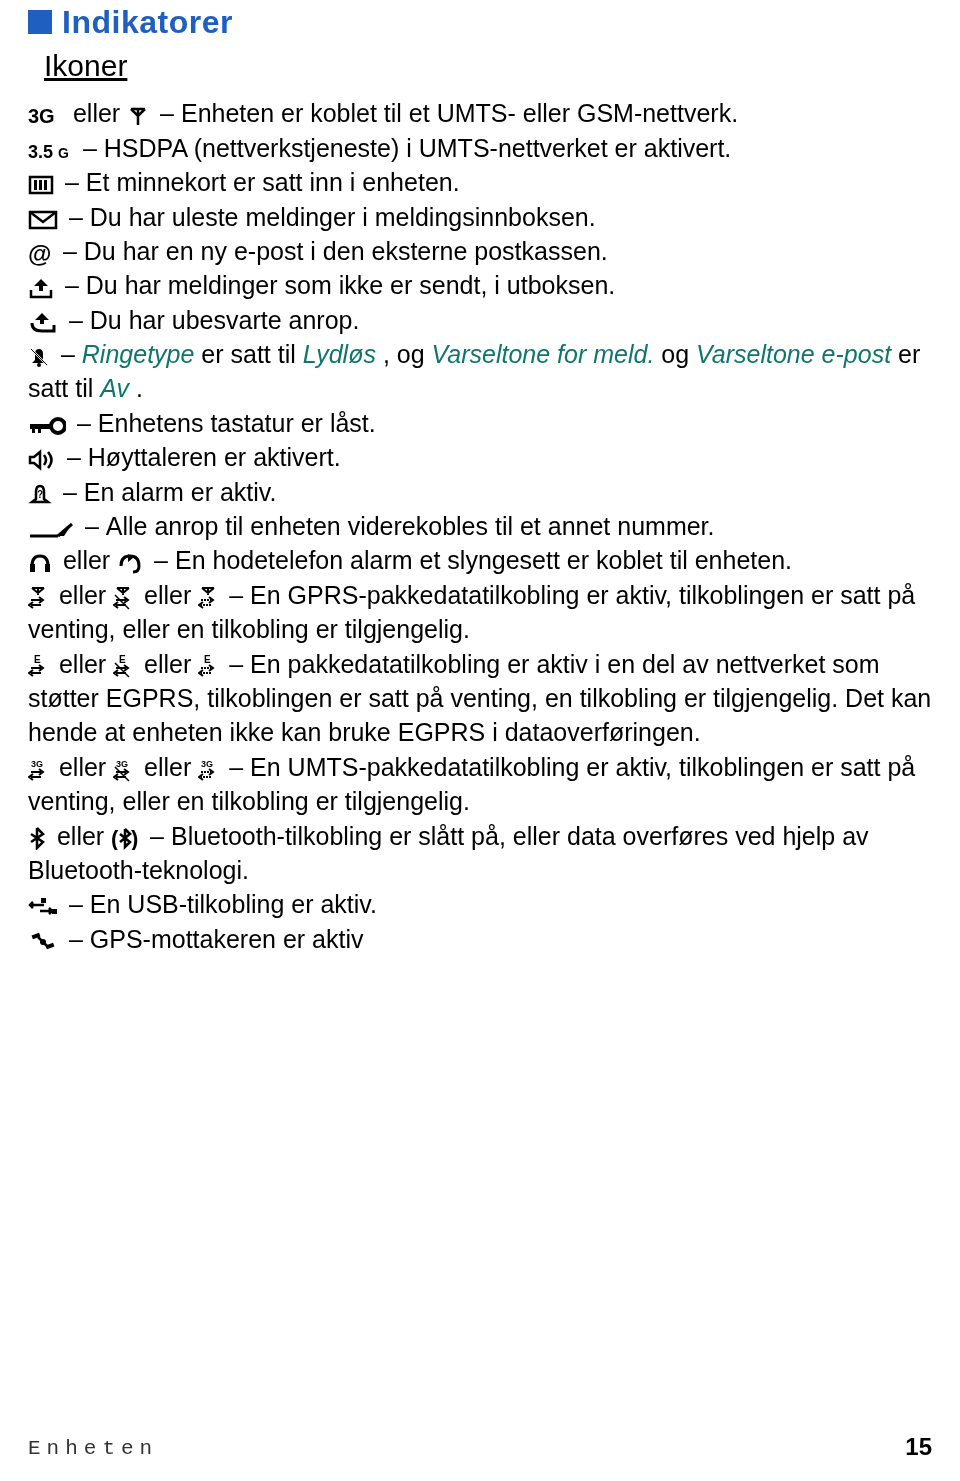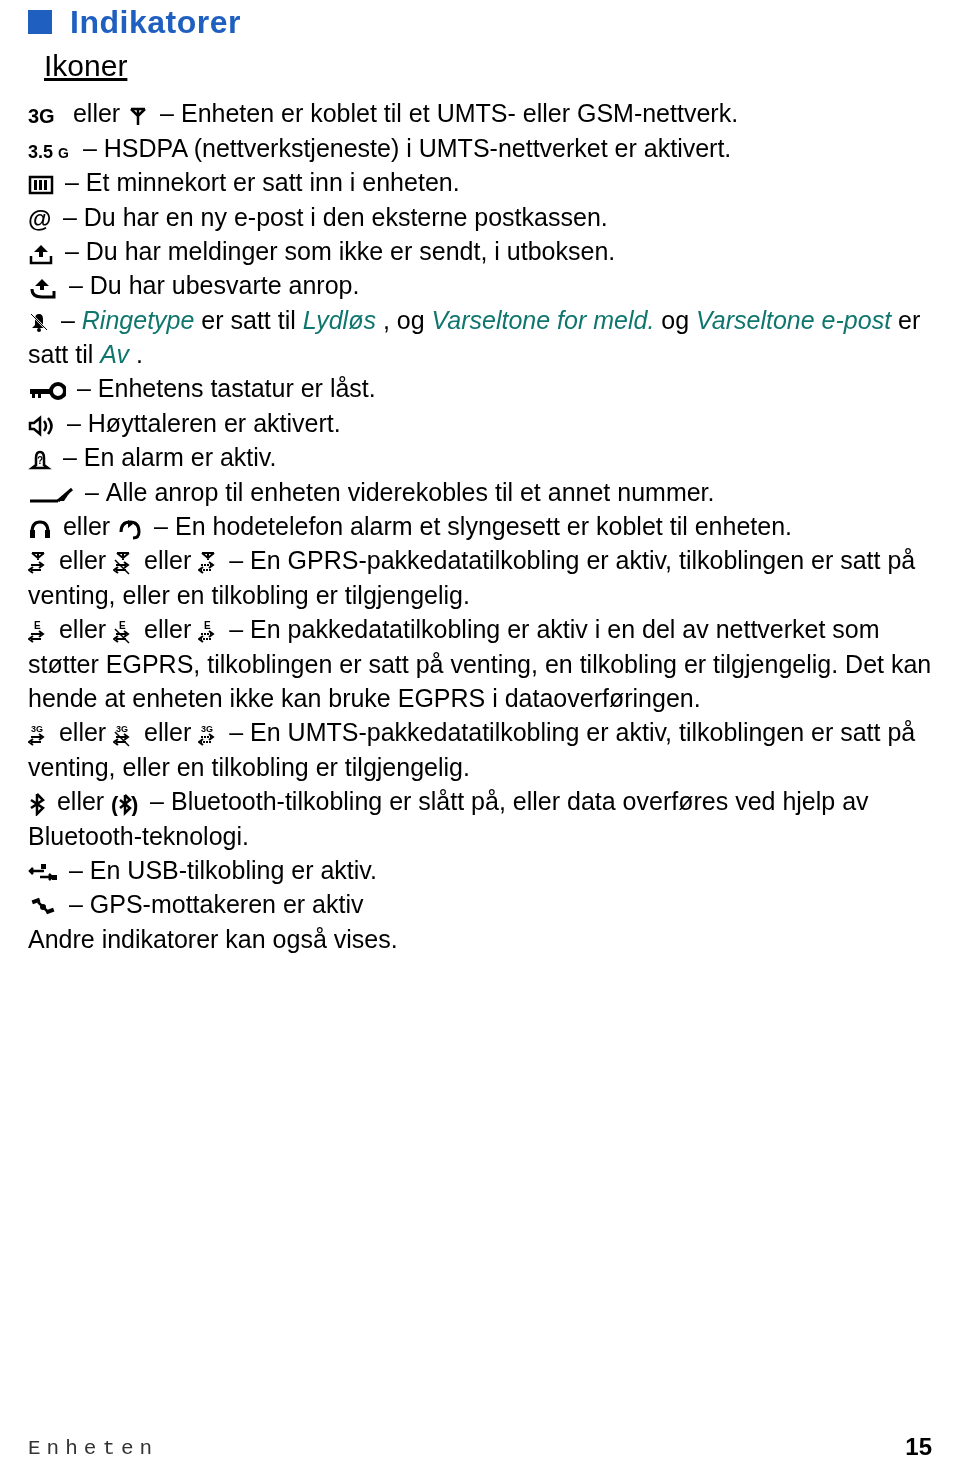--- a/index.html
+++ b/index.html
@@ -13,21 +13,21 @@
     line-height: 1.28;
   }
   .page {
     padding: 0 28px 0 28px;
     position: relative;
     min-height: 1481px;
   }
   .heading-row {
     display: flex;
     align-items: center;
-    gap: 18px;
+    gap: 10px;
     margin-top: 2px;
     margin-bottom: 4px;
   }
   .heading-row .sq {
     width: 24px;
     height: 24px;
     background: #1f5fbf;
     display: inline-block;
     flex: 0 0 24px;
   }
@@ -110,20 +110,28 @@
     <span class="icon"><svg width="26" height="22">
           <rect x="2" y="3" width="22" height="16" fill="none" stroke="#000" stroke-width="2.5"></rect>
           <rect x="6" y="6" width="3" height="10" fill="#000"></rect>
           <rect x="11" y="6" width="3" height="10" fill="#000"></rect>
           <rect x="16" y="6" width="3" height="10" fill="#000"></rect>
         </svg></span>
     <span class="run"> – </span>
     <span class="run">Et minnekort er satt inn i enheten.</span>
   </div>
 
+  <div class="entry">
+    <span class="icon"><svg width="30" height="22">
+          <rect x="2" y="4" width="26" height="16" fill="none" stroke="#000" stroke-width="2.5"></rect>
+          <path d="M2 4 L15 14 L28 4" fill="none" stroke="#000" stroke-width="2.5"></path>
+        </svg></span>
+    <span class="run"> – </span>
+    <span class="run">Du har uleste meldinger i meldingsinnboksen.</span>
+  </div>
 
   <div class="entry">
     <span class="icon"><svg width="24" height="24">
           <text x="0" y="20" font-weight="900" font-size="24">@</text>
         </svg></span>
     <span class="run"> – </span>
     <span class="run">Du har en ny e-post i den eksterne postkassen.</span>
   </div>
 
   <div class="entry">
@@ -309,19 +317,16 @@
     <span class="icon"><svg width="30" height="24">
           <rect x="4" y="4" width="8" height="4" fill="#000" transform="rotate(-20 8 6)"></rect>
           <rect x="18" y="14" width="8" height="4" fill="#000" transform="rotate(-20 22 16)"></rect>
           <circle cx="15" cy="12" r="3" fill="#000"></circle>
           <line x1="10" y1="7" x2="20" y2="17" stroke="#000" stroke-width="2.5"></line>
         </svg></span>
     <span class="run"> – </span>
     <span class="run">GPS-mottakeren er aktiv</span>
   </div>
 
-  <div class="entry">
-    <span class="run">Andre indikatorer kan også vises.</span>
-  </div>
 
   <div class="footer-section">Enheten</div>
   <div class="footer-page">15</div>
 </div>
 
 </body></html>

